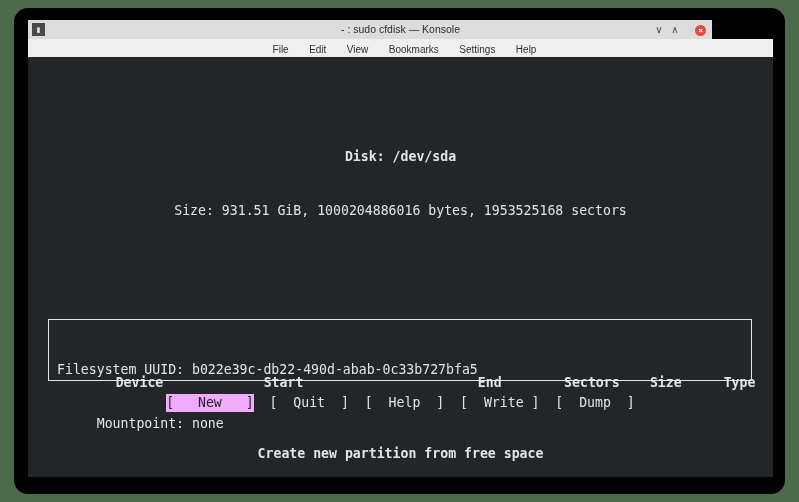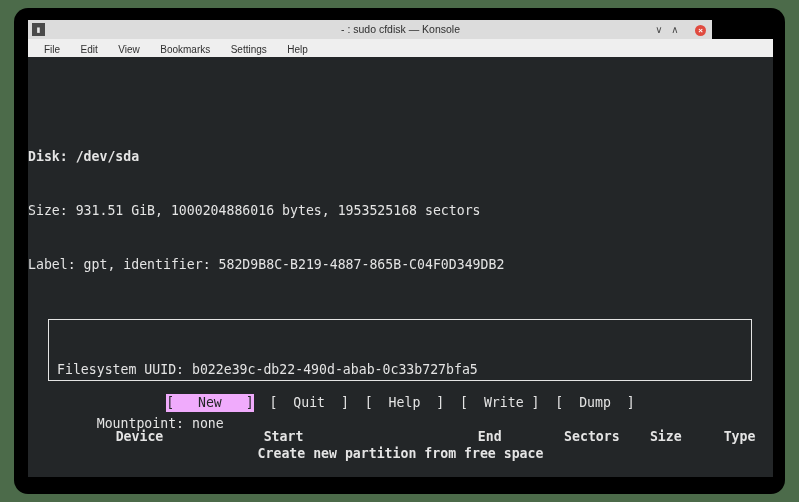--- a/index.html
+++ b/index.html
@@ -91,20 +91,21 @@
   
   #menubar {
     position: absolute;
     left: 28px;
     top: 39px;
     width: 745px;
     height: 18px;
     background: #efefef;
     box-sizing: border-box;
     padding-left: 8px;
+    text-align: center;
   }
   .menu-item {
     display: inline-block;
     font-size: 10px;
     color: #303030;
     line-height: 18px;
     padding: 0 8px;
   }
 
   
@@ -117,21 +118,21 @@
     background: #232628;
     color: #e4e4e4;
     font-family: "DejaVu Sans Mono", "Liberation Mono", monospace;
     font-size: 13.2px;
     line-height: 18px;
     box-sizing: border-box;
     overflow: hidden;
     white-space: pre;
   }
 
-  .center-line { text-align: left; }
+  .center-line { text-align: center; }
   .bold { font-weight: bold; }
 
   #disk-header { margin-top: 1px; }
 
   
   #ptable { margin-top: 10px; }
   .prow {
     height: 18px;
     line-height: 18px;
     white-space: pre;
@@ -215,21 +216,20 @@
   <span class="menu-item">Bookmarks</span>
   <span class="menu-item">Settings</span>
   <span class="menu-item">Help</span>
 </div>
 
 <div id="terminal">
 
   <div id="disk-header">
     <div class="center-line bold">Disk: /dev/sda</div>
     <div class="center-line">Size: 931.51 GiB, 1000204886016 bytes, 1953525168 sectors</div>
-    <div class="center-line">Label: gpt, identifier: 582D9B8C-B219-4887-865B-C04F0D349DB2</div>
   </div>
 
   <div id="ptable">
     <div class="prow bold">
       <span class="c-marker"></span><span class="c-device">Device</span><span class="c-start">Start</span><span class="c-end">End</span><span class="c-sectors">Sectors</span><span class="c-size">Size</span><span class="c-type">Type</span>
     </div>
 
     
 
     

